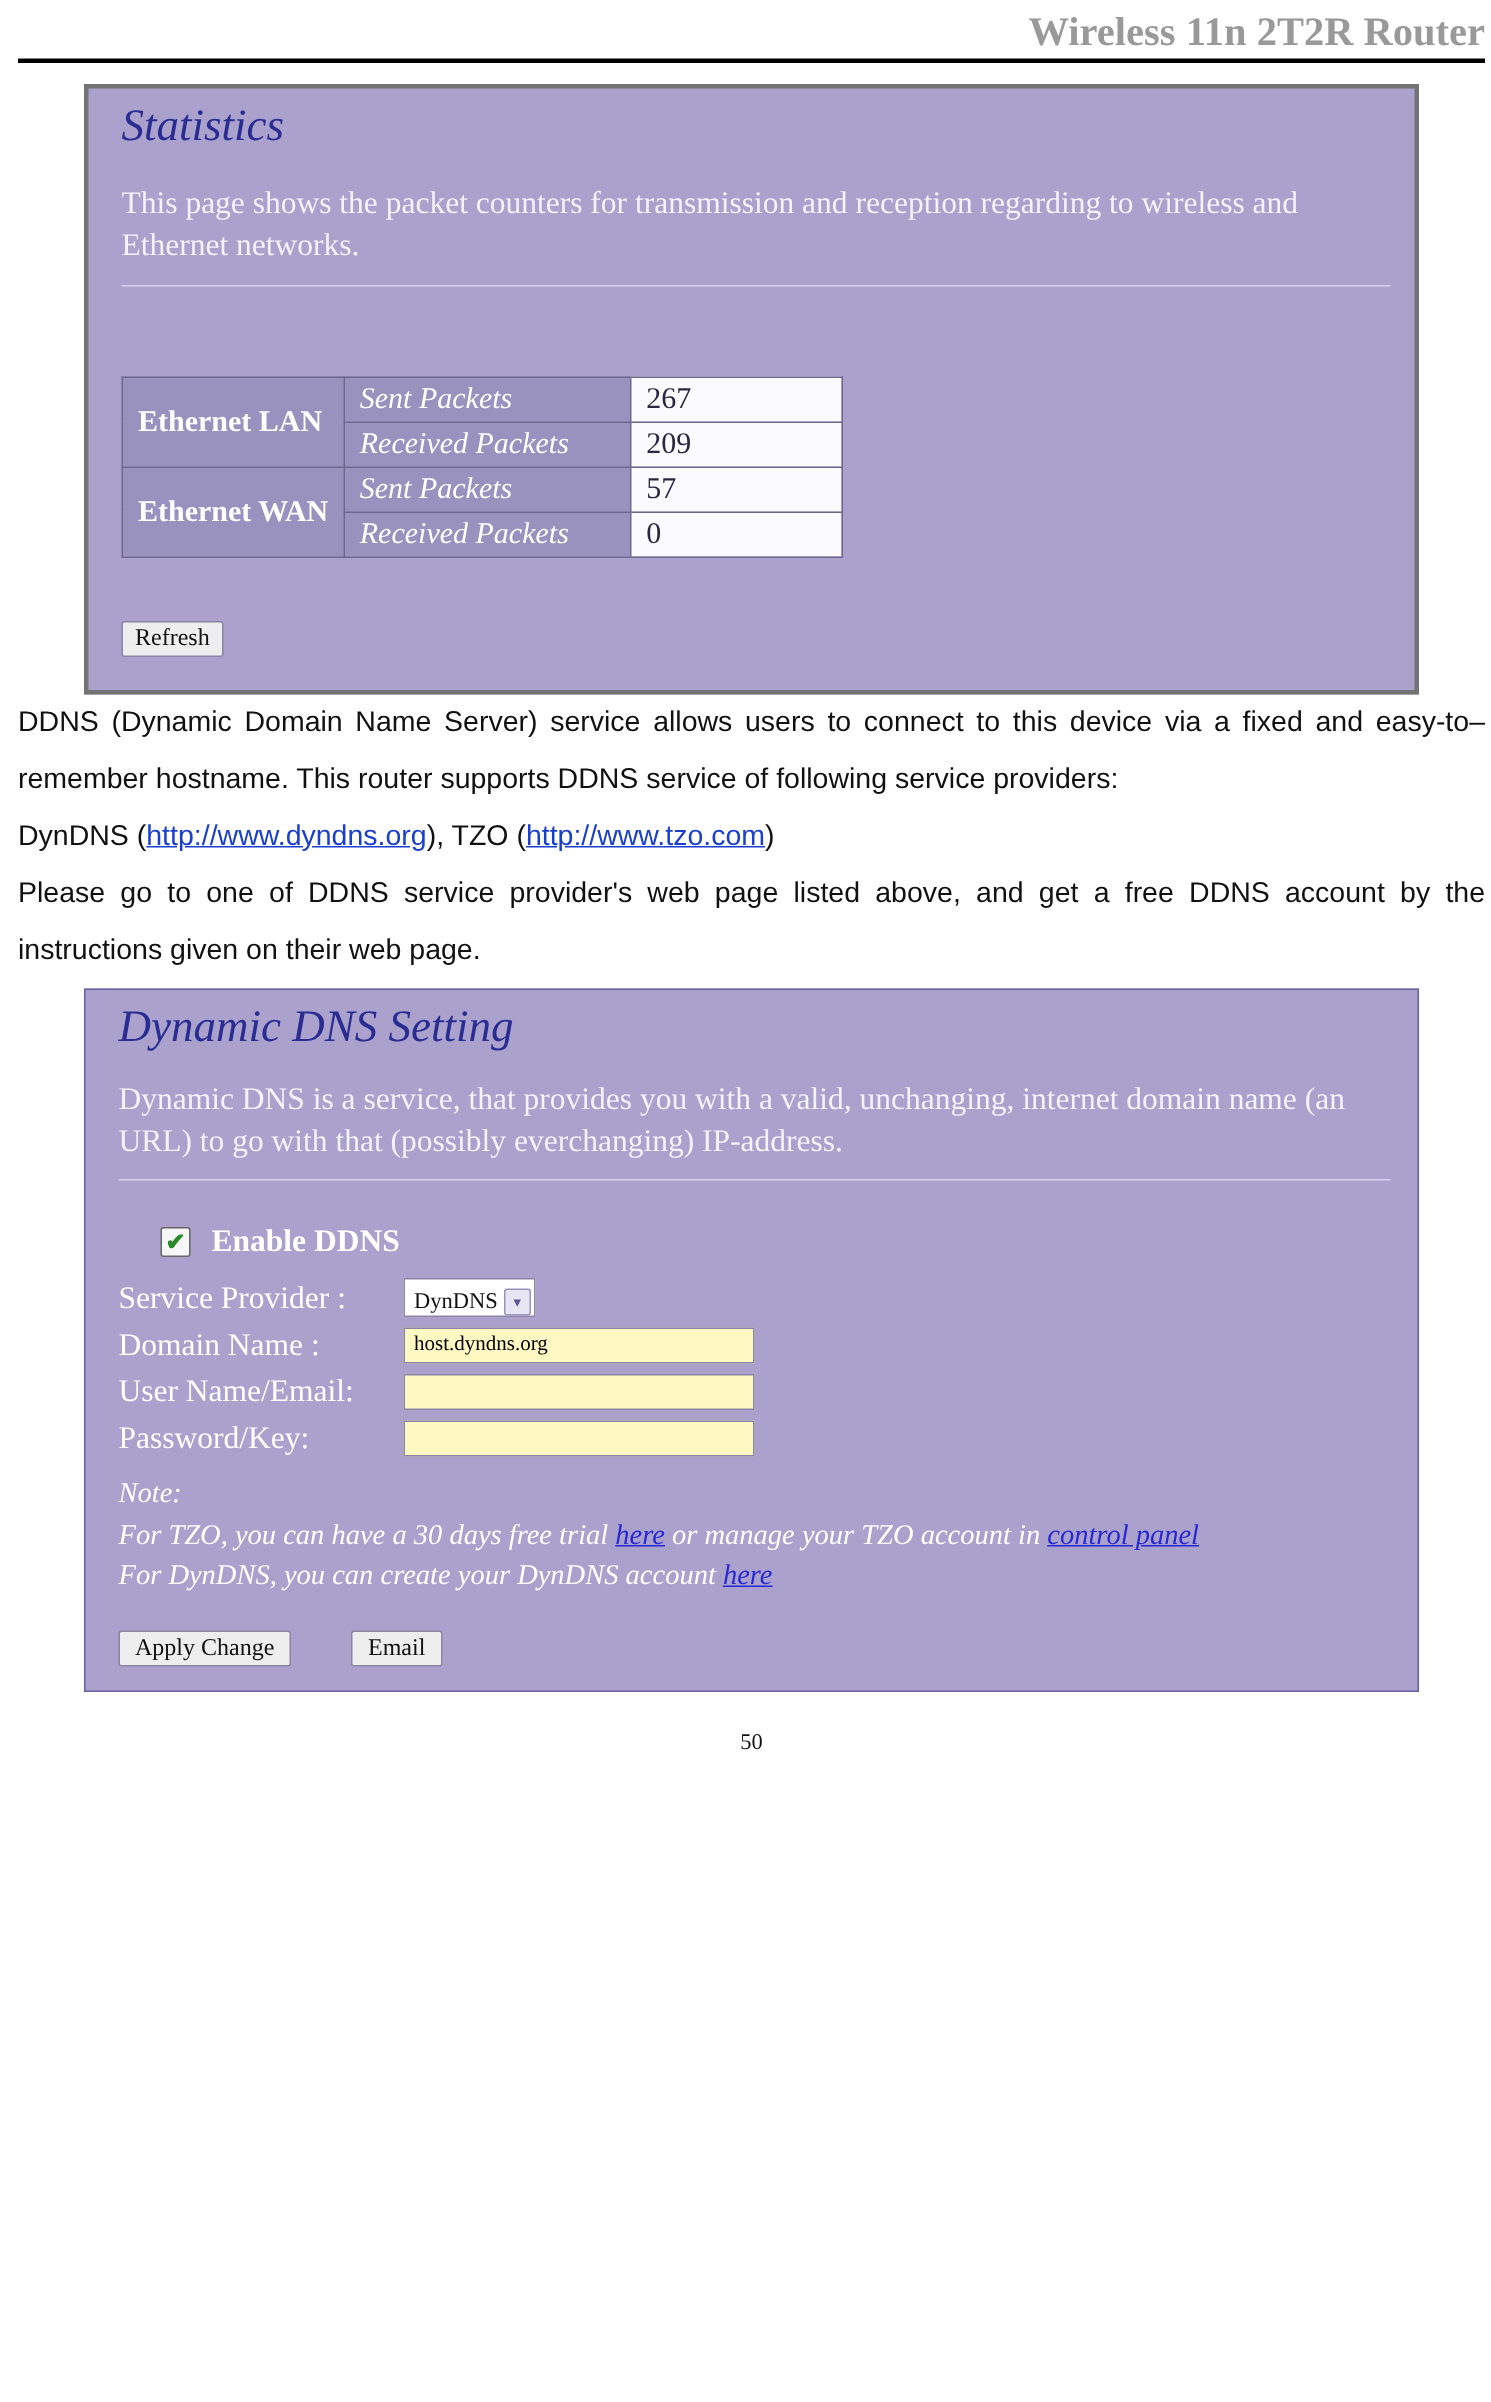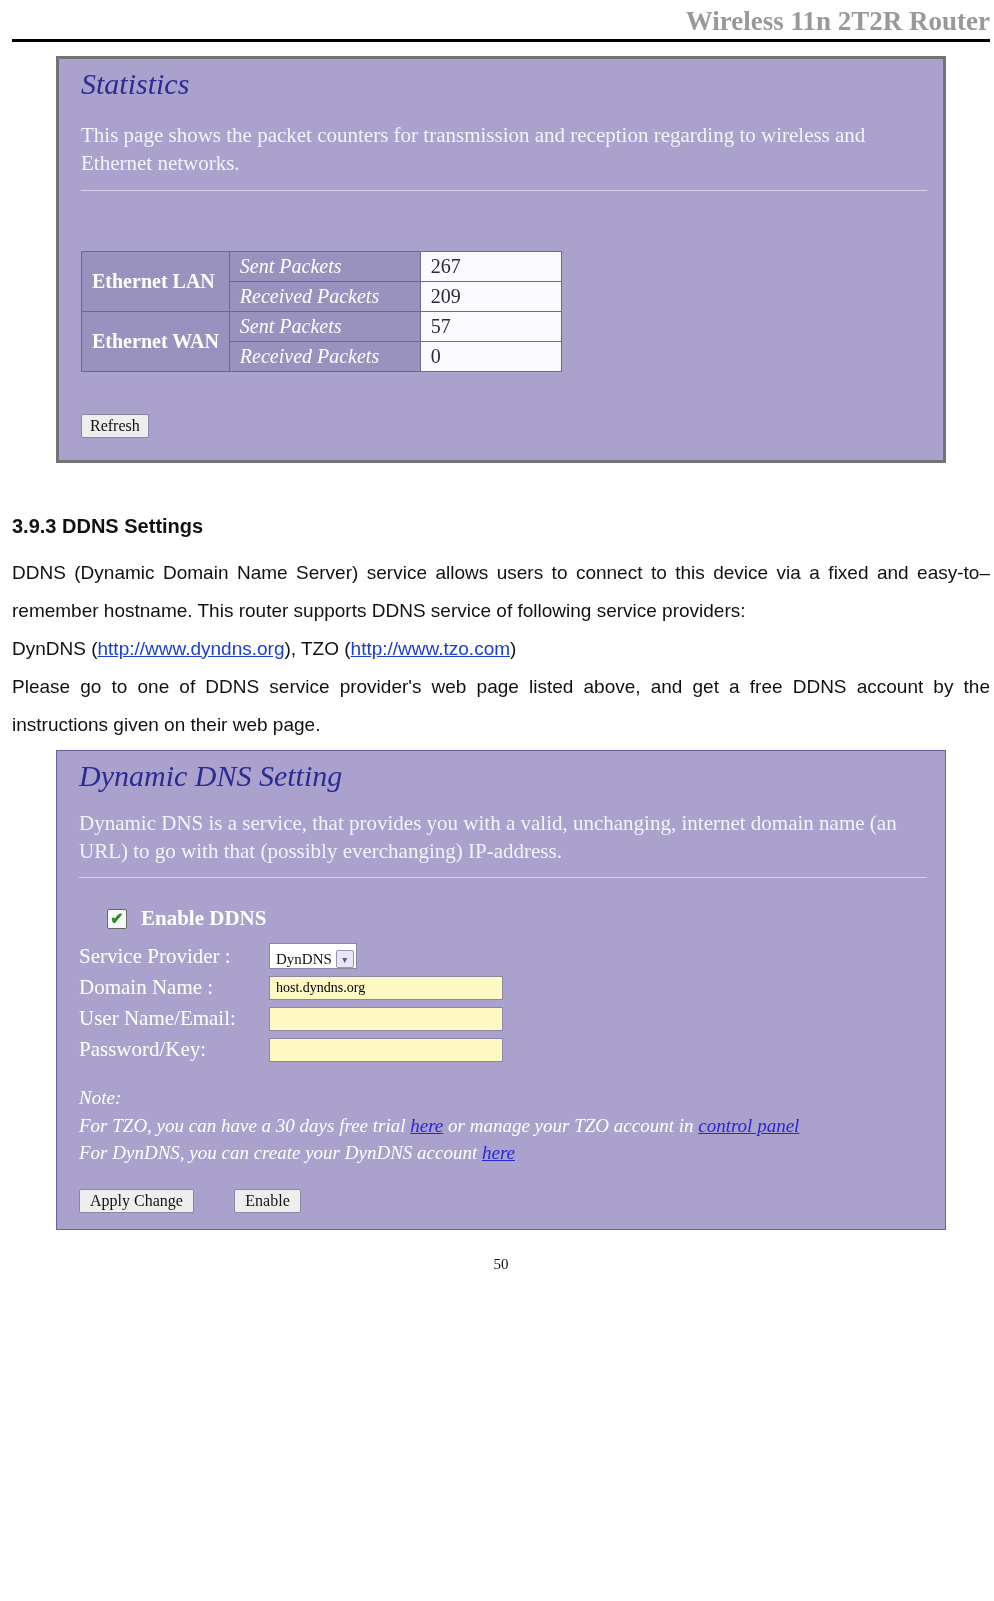--- a/index.html
+++ b/index.html
@@ -16,21 +16,21 @@
 .stats-table td{border:1px solid #6e6891;font-family:"Times New Roman",serif;font-size:20px;padding:3px 10px}
 .stats-table .grp{background:#9992bf;color:#fefeff;font-weight:bold;font-style:normal;white-space:nowrap}
 .stats-table .metric{background:#9992bf;color:#fefeff;font-style:italic;white-space:nowrap;width:170px}
 .stats-table .val{background:#fbfafe;color:#2b2642;width:120px}
 .btn{display:inline-block;background:#eee;border:1px solid #8a86a3;border-radius:2px;padding:2px 8px;font-family:"Times New Roman",serif;font-size:16px;color:#111;margin-top:42px;cursor:pointer}
 .section-h{font-family:Arial,sans-serif;font-size:20px;font-weight:bold;margin:52px 0 16px 0}
 .body-text{font-family:Arial,sans-serif;font-size:19px;line-height:2.0;text-align:justify}
 .link{color:#1a3fcf;text-decoration:underline}
 .ddns-panel{background:#aaa2cd;border:1px solid #6a5f9e;margin:6px 44px 0 44px}
 .ddns-inner{padding:8px 18px 16px 22px}
-.ddns-note{font-family:"Times New Roman",serif;font-style:italic;font-size:19px;color:#ffffff;line-height:1.45;margin-top:22px}
+.ddns-note{font-family:"Times New Roman",serif;font-style:italic;font-size:19px;color:#ffffff;line-height:1.45;margin-top:11px}
 .form-row{display:flex;align-items:center;margin:6px 0}
 .form-label{font-family:"Times New Roman",serif;font-size:21px;color:#fff;width:190px}
 .cb{width:18px;height:18px;background:#f7f7f7;border:1px solid #666;border-radius:2px;display:inline-flex;align-items:center;justify-content:center;color:#2a8a2a;font-weight:bold;margin-right:14px}
 .enable-row{display:flex;align-items:center;margin:10px 0 12px 28px}
 .enable-label{font-family:"Times New Roman",serif;font-size:21px;color:#fff;font-weight:bold}
 .select{display:inline-flex;align-items:flex-end;background:#fff;border:1px solid #8a86a3;height:24px;padding:0 2px 0 6px;font-family:"Times New Roman",serif;font-size:15px;cursor:pointer}
 .select .caret{width:16px;height:16px;border:1px solid #9a94bd;border-radius:2px;margin-left:4px;display:flex;align-items:center;justify-content:center;color:#5b5594;font-size:10px;background:#e8e5f5}
 .tin{background:#fef9c3;border:1px solid #8a86a3;height:22px;width:220px;font-family:"Times New Roman",serif;font-size:14px;padding:0 6px}
 .btn-row{margin-top:22px}
 .btn-row .btn{margin-top:0;margin-right:36px;padding:2px 10px}
@@ -68,21 +68,20 @@
         <tr>
           <td class="metric">Received Packets</td>
           <td class="val">0</td>
         </tr>
       </tbody>
         </table>
       <div class="btn">Refresh</div>
     </div>
   </div>
 
-  <div class="section-h">3.9.3   DDNS Settings</div>
   <div class="body-text">DDNS (Dynamic Domain Name Server) service allows users to connect to this device via a fixed and easy-to–remember hostname. This router supports DDNS service of following service providers:</div>
   <div class="body-text">
     <span>DynDNS (</span><span class="link">http://www.dyndns.org</span><span>), TZO (</span><span class="link">http://www.tzo.com</span><span>)</span>
   </div>
   <div class="body-text">Please go to one of DDNS service provider's web page listed above, and get a free DDNS account by the instructions given on their web page.</div>
 
   <div class="ddns-panel">
     <div class="ddns-inner">
       <div class="page-title-2">Dynamic DNS  Setting</div>
       <div class="panel-desc" style="margin-top:16px">Dynamic DNS is a service, that provides you with a valid, unchanging, internet domain name (an URL) to go with that (possibly everchanging) IP-address.</div>
@@ -121,19 +120,19 @@
         <div>
           <span>For TZO, you can have a 30 days free trial </span><span class="link" style="color:#2727d6">here</span><span> or manage your TZO account in </span><span class="link" style="color:#2727d6">control panel</span>
         </div>
         <div>
           <span>For DynDNS, you can create your DynDNS account </span><span class="link" style="color:#2727d6">here</span>
         </div>
       </div>
 
       <div class="btn-row">
         <span class="btn">Apply Change</span>
-        <span class="btn">Enable</span>
+        <span class="btn">Email</span>
       </div>
     </div>
   </div>
 
   <div class="page-num">50</div>
 </div>
 
 </body></html>

